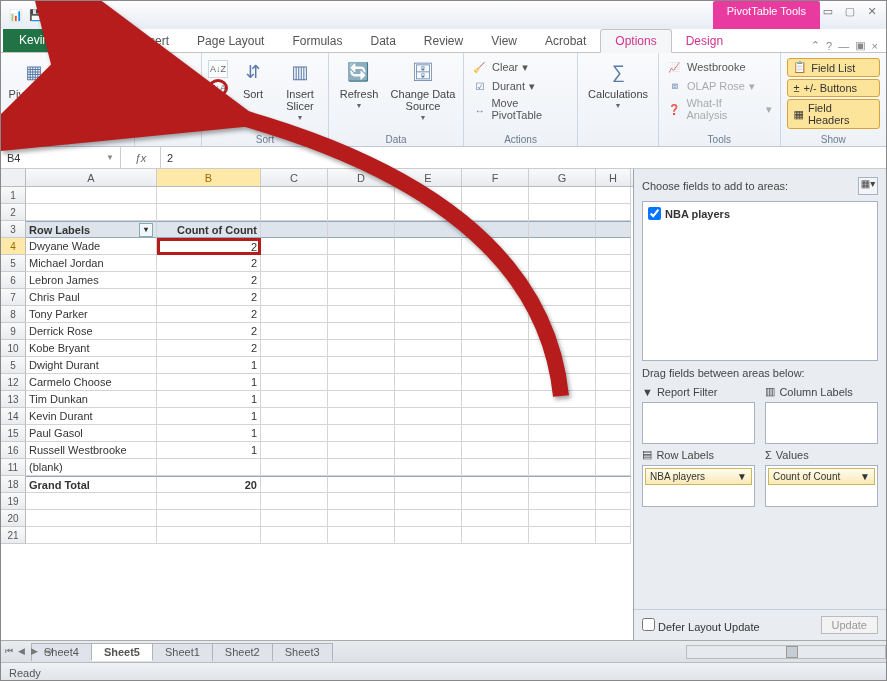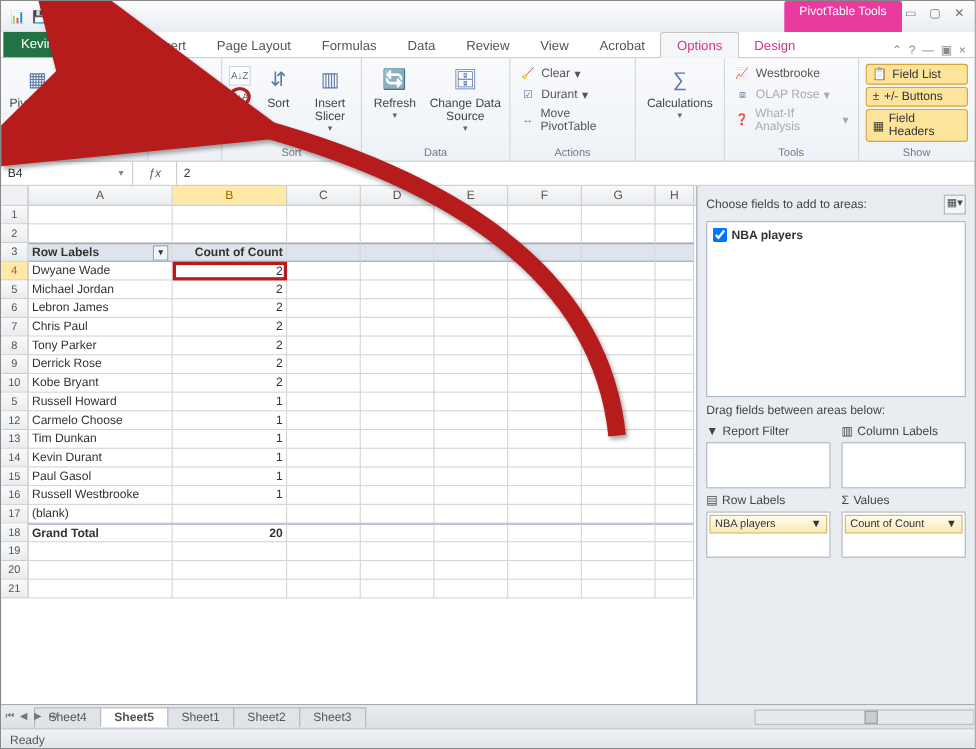--- a/index.html
+++ b/index.html
@@ -384,21 +384,21 @@
           <div class="cell num" style="width: 104px;">2</div>
           <div class="cell" style="width: 67px;"></div>
           <div class="cell" style="width: 67px;"></div>
           <div class="cell" style="width: 67px;"></div>
           <div class="cell" style="width: 67px;"></div>
           <div class="cell" style="width: 67px;"></div>
           <div class="cell" style="width: 35px;"></div>
         </div>
         <div class="grid-row">
           <div class="row-h">5</div>
-          <div class="cell" style="width: 131px;">Russell Howard</div>
+          <div class="cell" style="width: 131px;">Dwight Durant</div>
           <div class="cell num" style="width: 104px;">1</div>
           <div class="cell" style="width: 67px;"></div>
           <div class="cell" style="width: 67px;"></div>
           <div class="cell" style="width: 67px;"></div>
           <div class="cell" style="width: 67px;"></div>
           <div class="cell" style="width: 67px;"></div>
           <div class="cell" style="width: 35px;"></div>
         </div>
         <div class="grid-row">
           <div class="row-h">12</div>
@@ -449,21 +449,21 @@
           <div class="cell" style="width: 131px;">Russell Westbrooke</div>
           <div class="cell num" style="width: 104px;">1</div>
           <div class="cell" style="width: 67px;"></div>
           <div class="cell" style="width: 67px;"></div>
           <div class="cell" style="width: 67px;"></div>
           <div class="cell" style="width: 67px;"></div>
           <div class="cell" style="width: 67px;"></div>
           <div class="cell" style="width: 35px;"></div>
         </div>
         <div class="grid-row">
-          <div class="row-h">17</div>
+          <div class="row-h">11</div>
           <div class="cell" style="width: 131px;">(blank)</div>
           <div class="cell num" style="width: 104px;"></div>
           <div class="cell" style="width: 67px;"></div>
           <div class="cell" style="width: 67px;"></div>
           <div class="cell" style="width: 67px;"></div>
           <div class="cell" style="width: 67px;"></div>
           <div class="cell" style="width: 67px;"></div>
           <div class="cell" style="width: 35px;"></div>
         </div>
         <div class="grid-row">
@@ -552,20 +552,24 @@
             </div>
           </div>
         <div class="area-box">
             <div class="pill">
               <span>Count of Count</span>
               <span>▼</span>
             </div>
           </div>
       </div>
     </div>
+    <div class="fp-footer">
+      <label><input type="checkbox" style=""> <span>Defer Layout Update</span></label>
+      <button>Update</button>
+    </div>
   </div>
 </div>
 
 <div class="sheet-tabs" style="position:relative;">
   <div class="st-nav">
       <div>⏮</div>
       <div>◀</div>
       <div>▶</div>
       <div>⏭</div>
     </div>

